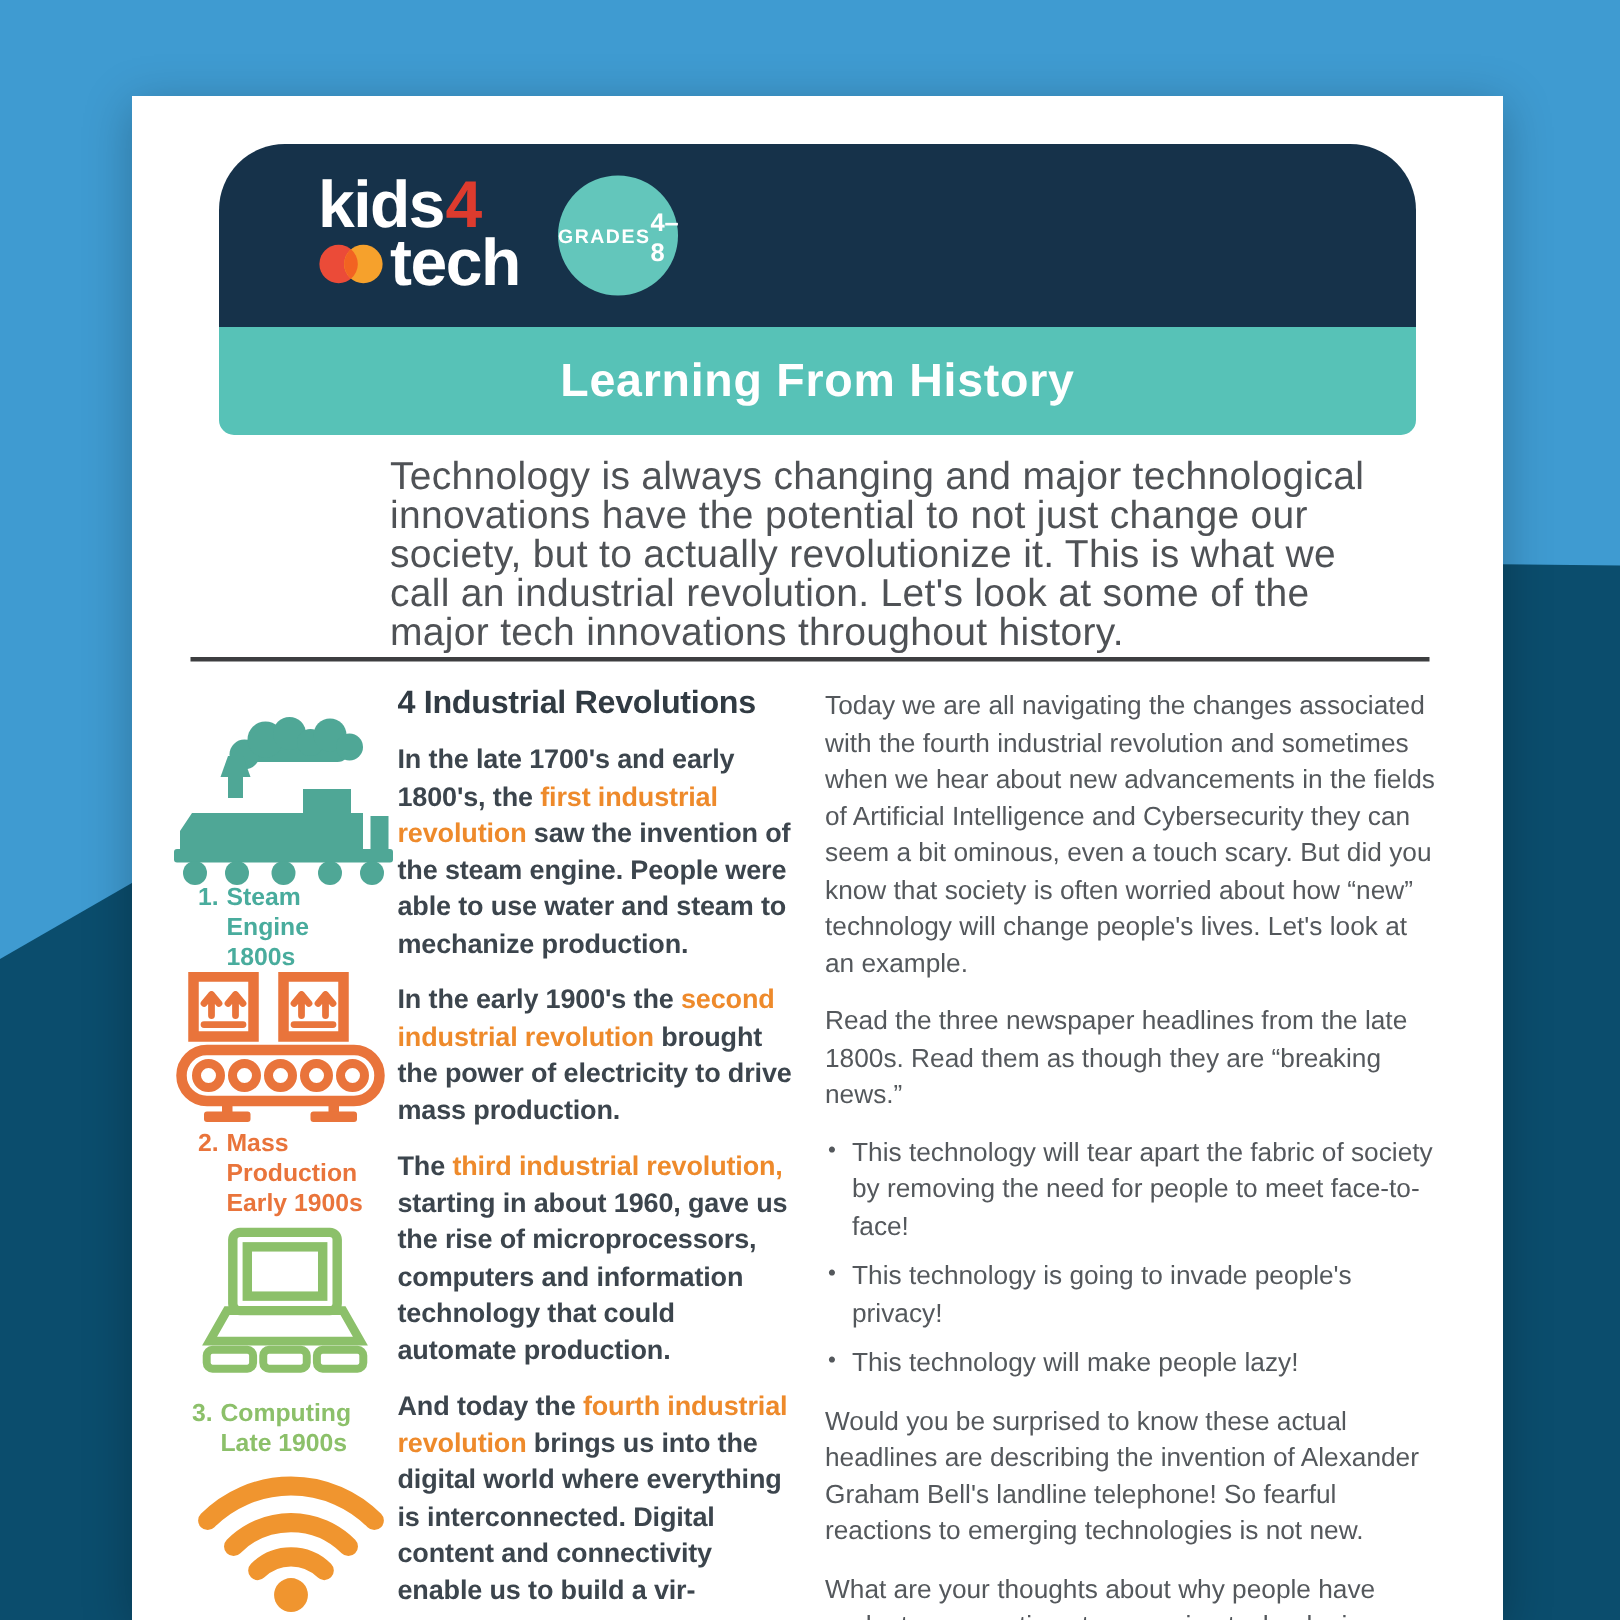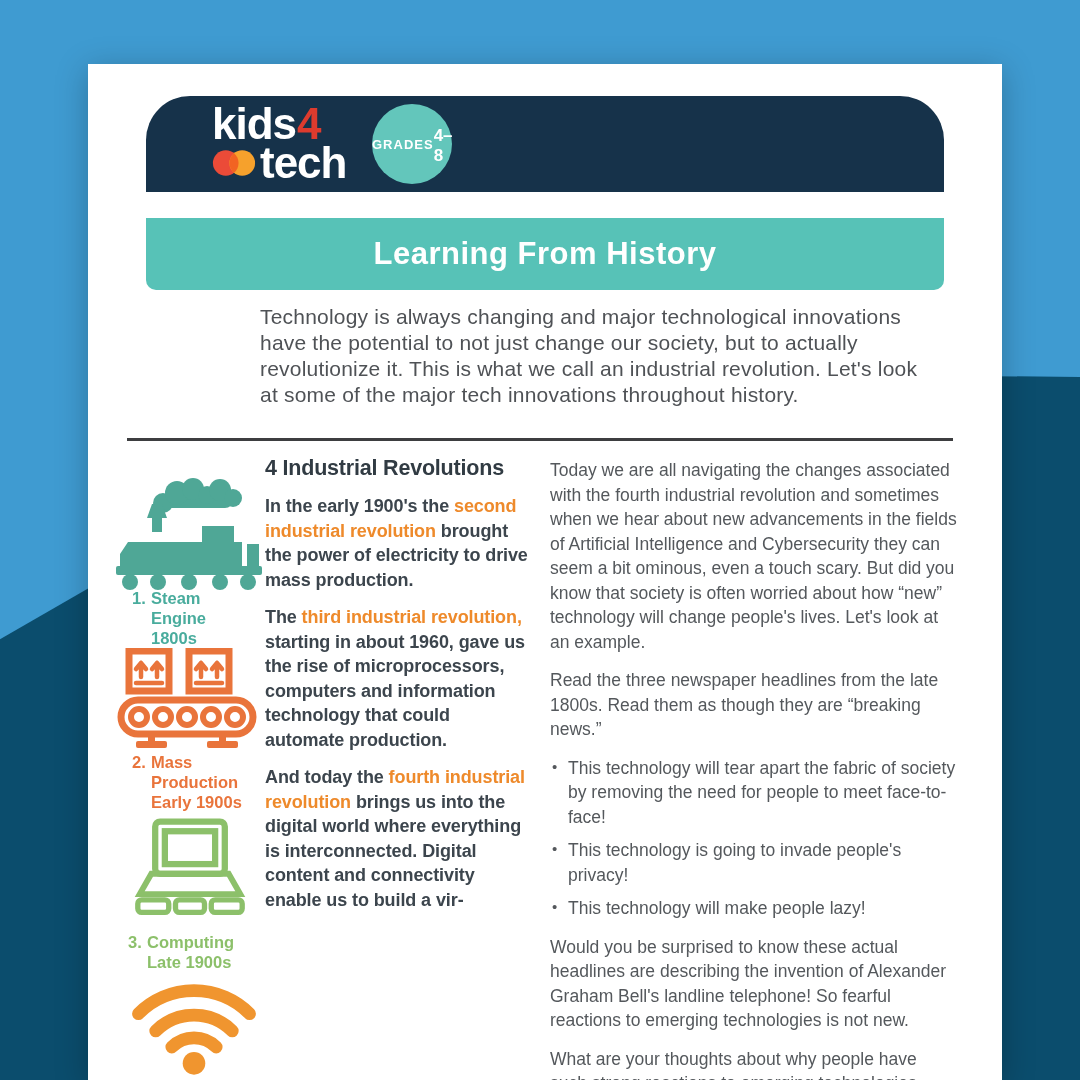--- a/index.html
+++ b/index.html
@@ -10,39 +10,39 @@
     --mc_red:#EB4B38; --mc_yellow:#F6A12C; --mc_orange:#F26322;
   }
   *{margin:0;padding:0;box-sizing:border-box;}
   html,body{width:1080px;height:1080px;overflow:hidden;}
   body{font-family:"Liberation Sans",sans-serif;background:var(--bg_light);position:relative;}
   .bg-dark{position:absolute;inset:0;background:var(--bg_dark);
     clip-path:polygon(0 59.2%,43% 34.4%,100% 34.9%,100% 100%,0 100%);}
   .page{position:absolute;left:88px;top:64px;width:914px;height:1016px;background:#fff;
     overflow:hidden;box-shadow:0 6px 30px rgba(0,0,0,.25);}
   
-  .hdr{position:absolute;left:58px;top:32px;width:798px;height:96px;background:var(--header_navy);
+  .hdr{position:absolute;left:58px;top:32px;width:798px;height:122px;background:var(--header_navy);
     border-radius:44px 44px 0 0;display:flex;align-items:center;padding:0 34px 0 66px;}
   .logo{line-height:0.84;letter-spacing:-1px;width:160px;}
   .logo .row1,.logo .row2{font-weight:800;font-size:44px;color:#fff;display:flex;align-items:center;}
   .logo .row2{margin-top:2px;}
   .logo .four{color:var(--logo_red);margin-left:1px;}
   .mc{width:44px;height:28px;margin-right:4px;flex:0 0 auto;display:block;}
   .hdr-title{flex:1;text-align:center;color:#fff;font-weight:700;font-size:31px;letter-spacing:.3px;}
   .badge{width:80px;height:80px;border-radius:50%;background:var(--badge_teal);color:#fff;
     display:flex;flex-direction:row;align-items:center;justify-content:flex-start;flex:0 0 auto;}
   .badge .b1{font-size:13px;font-weight:700;letter-spacing:1px;}
   .badge .b2{font-size:17px;font-weight:700;margin-top:4px;}
   
   .banner{position:absolute;left:58px;top:154px;width:798px;height:72px;background:var(--teal);
     border-radius:0 0 10px 10px;display:flex;align-items:center;justify-content:center;
     color:#fff;font-weight:700;font-size:31px;letter-spacing:.5px;}
   
   .intro{position:absolute;left:172px;top:240px;width:668px;color:var(--intro_text);
-    font-size:21px;line-height:26px;letter-spacing:.2px;}
+    font-size:26px;line-height:26px;letter-spacing:.2px;}
   .rule{position:absolute;left:39px;top:374px;width:826px;height:3px;background:var(--rule);}
   
   .tl-icon{position:absolute;}
   .tl-label{position:absolute;display:grid;grid-template-columns:19px auto;
     font-weight:700;font-size:16.5px;line-height:20px;}
   .tl-text{white-space:pre-line;}
   .c-teal{color:var(--teal_label);} .c-orange{color:var(--deep_orange);} .c-green{color:var(--green);}
   
   .col-mid{position:absolute;left:177px;top:392px;width:264px;}
   .col-mid h3{font-size:21.5px;font-weight:800;color:#313B43;margin-bottom:13px;letter-spacing:-.2px;}
@@ -164,20 +164,21 @@
 
   <svg class="tl-icon" style="left:42px;top:912px;width:128px;height:106px" viewBox="0 0 130 108" fill="none" stroke="#F0952F" stroke-linecap="round">
     <path d="M8.4,38.4 A80,80 0 0 1 121.6,38.4" stroke-width="13"></path>
     <path d="M26,56 A55,55 0 0 1 104,56" stroke-width="13"></path>
     <path d="M42.4,72.4 A32,32 0 0 1 87.6,72.4" stroke-width="13"></path>
     <circle cx="65" cy="89" r="11.5" fill="#F0952F" stroke="none"></circle>
   </svg>
 
   <div class="col-mid">
     <h3>4 Industrial Revolutions</h3>
+    <p><span>In the late 1700's and early 1800's, the </span><span class="seg-a">first industrial revolution</span><span> saw the invention of the steam engine. People were able to use water and steam to mechanize production.</span></p>
     <p><span>In the early 1900's the </span><span class="seg-a">second industrial revolution</span><span> brought the power of electricity to drive mass production.</span></p>
     <p><span>The </span><span class="seg-a">third industrial revolution,</span><span> starting in about 1960, gave us the rise of microprocessors, computers and information technology that could automate production.</span></p>
     <p><span>And today the </span><span class="seg-a">fourth industrial revolution</span><span> brings us into the digital world where everything is interconnected. Digital content and connectivity enable us to build a vir-</span></p>
   </div>
 
   <div class="col-right">
     <p>Today we are all navigating the changes associated with the fourth industrial revolution and sometimes when we hear about new advancements in the fields of Artificial Intelligence and Cybersecurity they can seem a bit ominous, even a touch scary. But did you know that society is often worried about how “new” technology will change people's lives. Let's look at an example.</p>
     <p>Read the three newspaper headlines from the late 1800s. Read them as though they are “breaking news.”</p>
     <ul>
       <li>This technology will tear apart the fabric of society by removing the need for people to meet face-to-face!</li>

